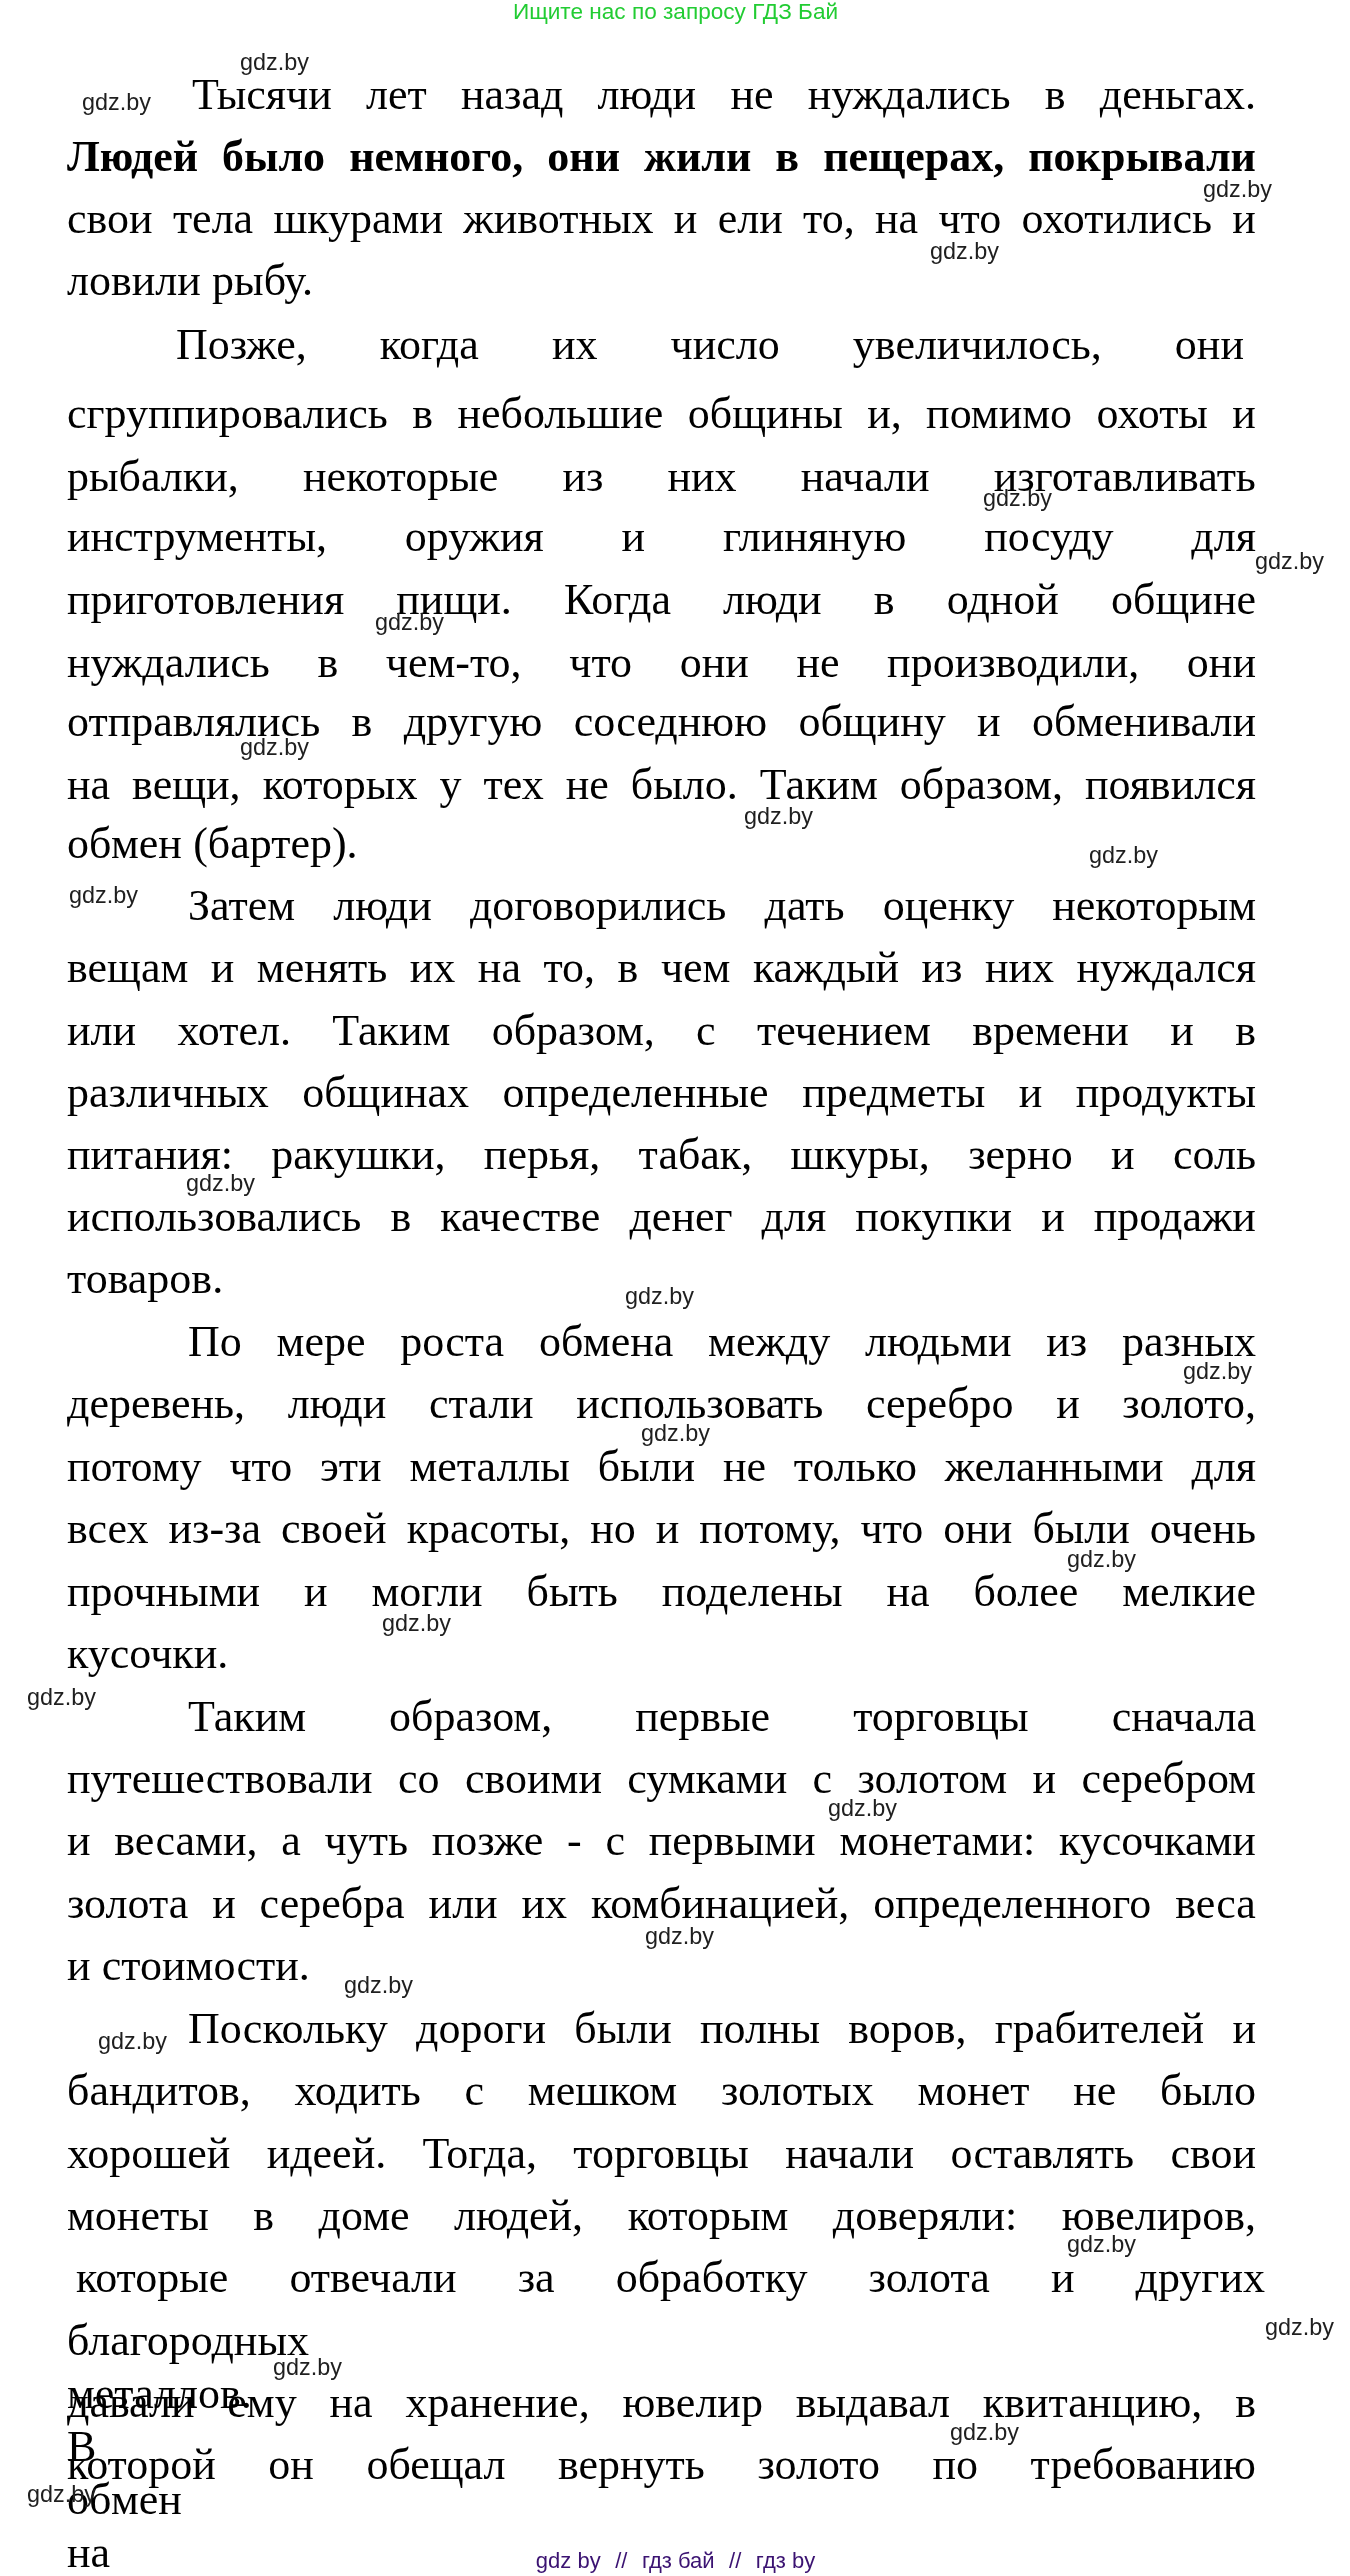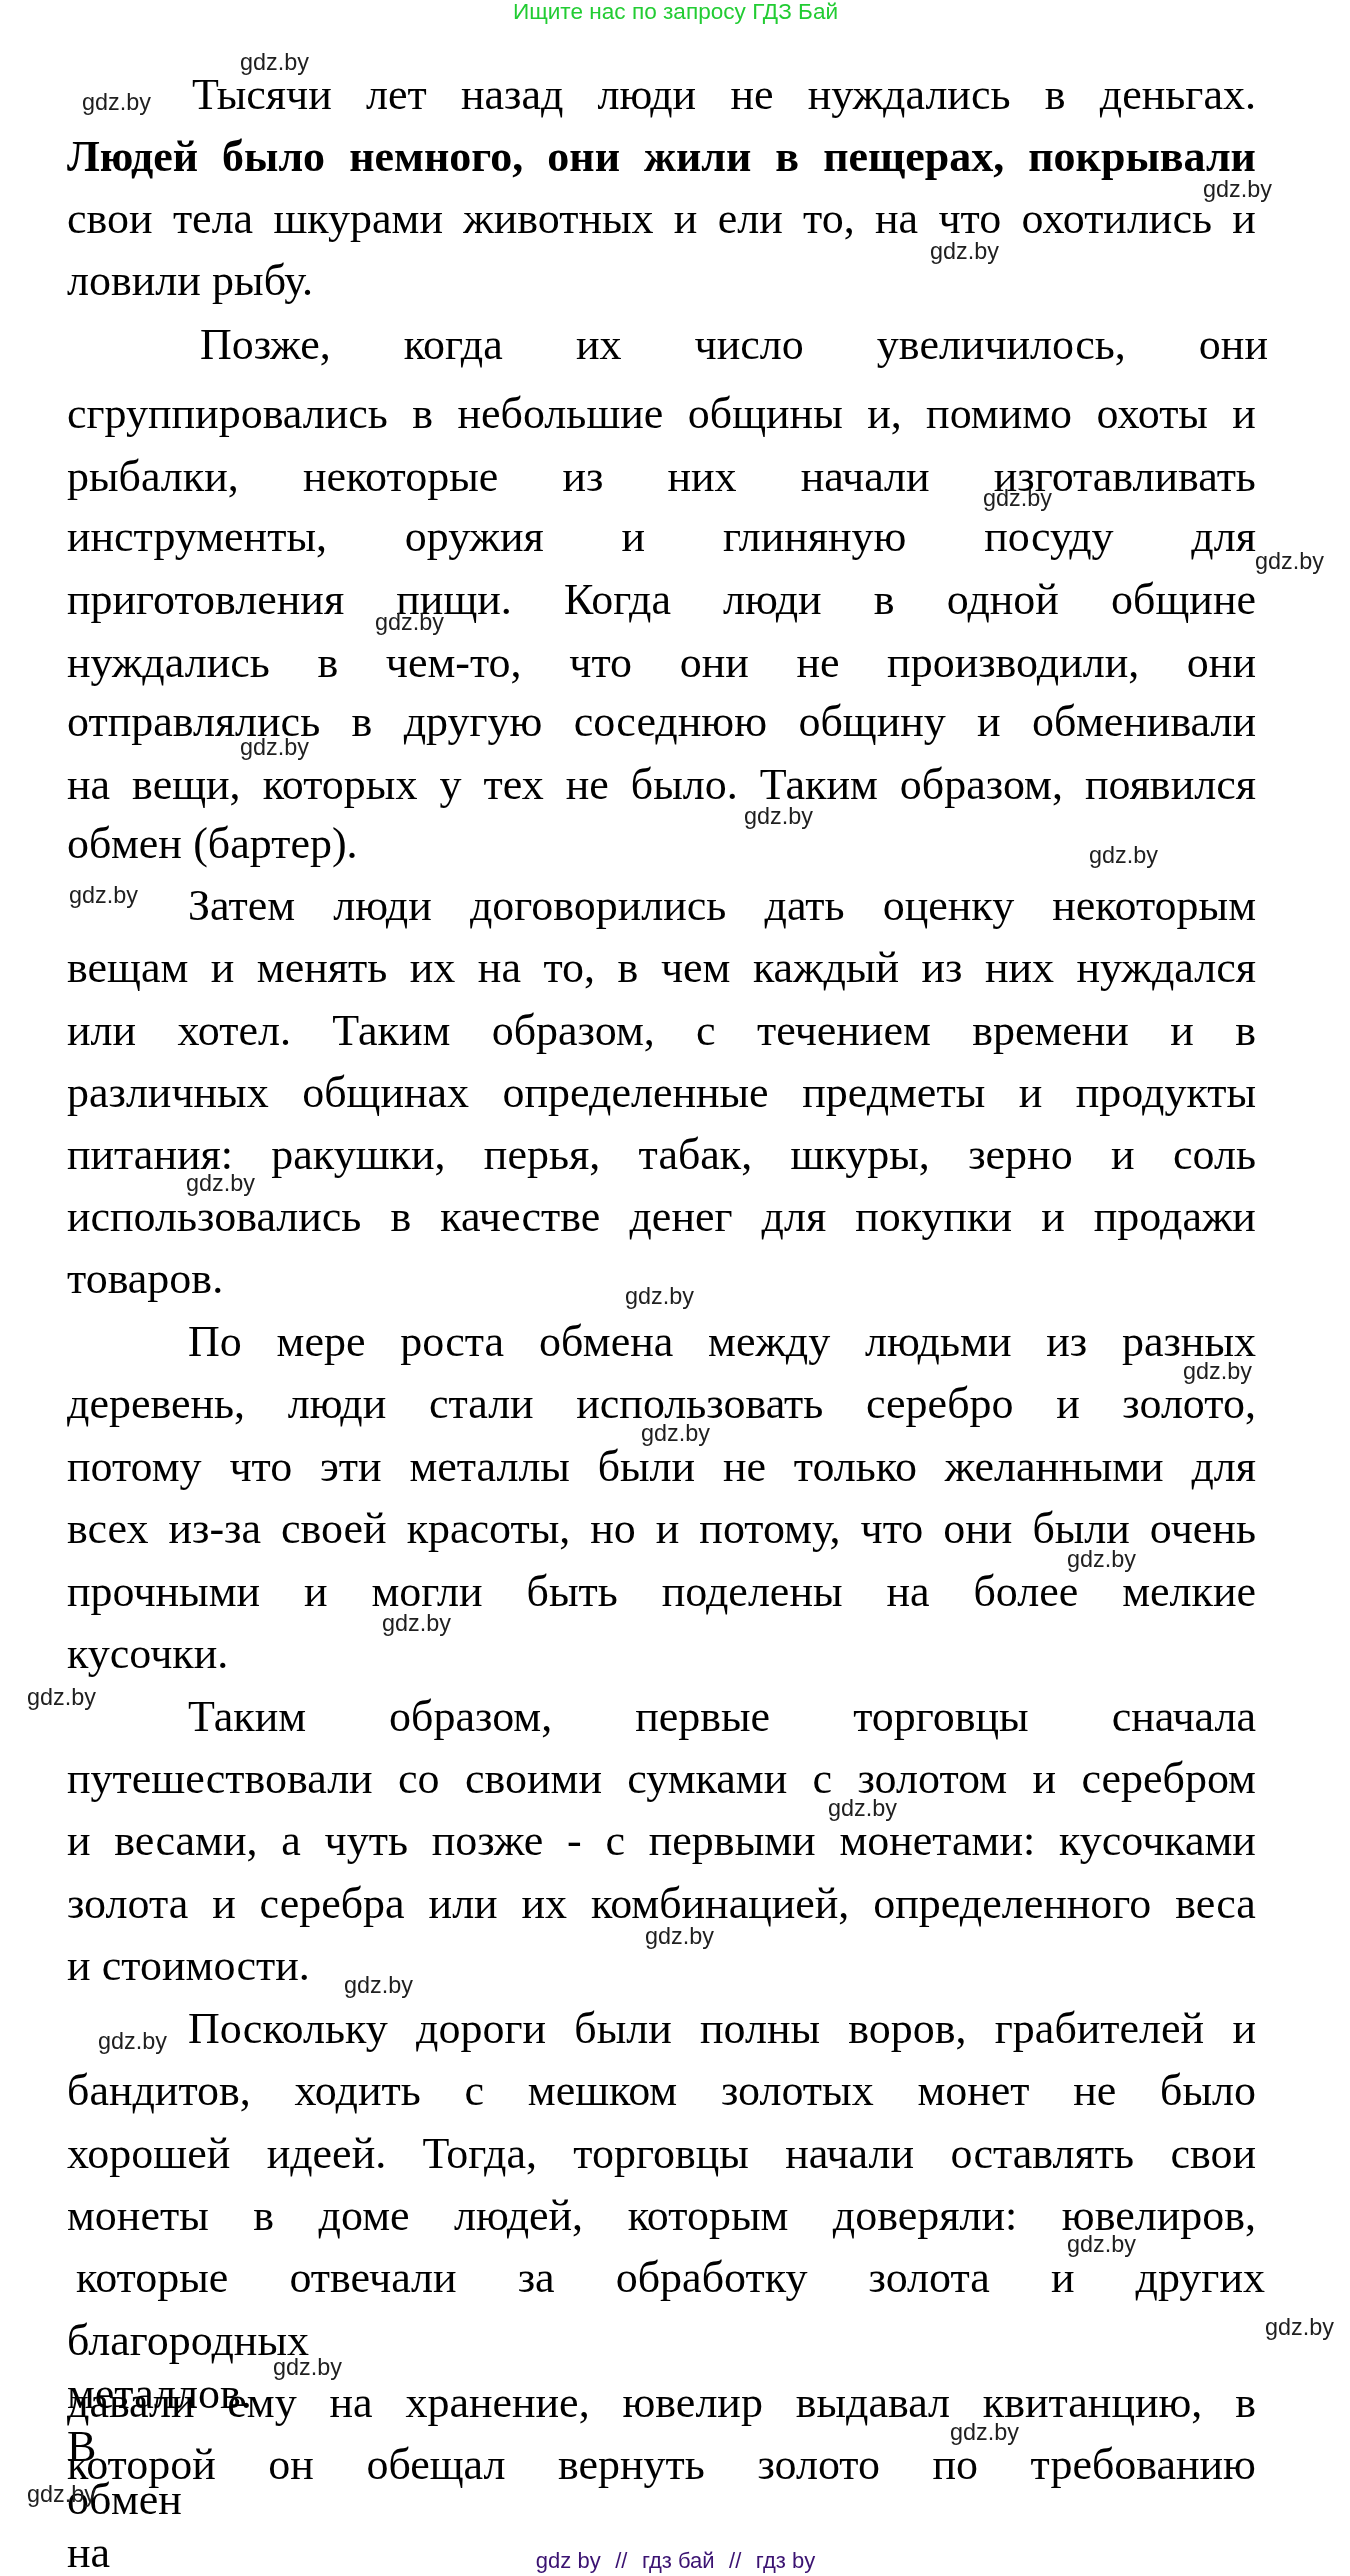--- a/index.html
+++ b/index.html
@@ -128,21 +128,21 @@
       <span class="word">то,</span>
       <span class="word">на</span>
       <span class="word">что</span>
       <span class="word">охотились</span>
       <span class="word">и</span>
     </div>
     <div class="line left" style="top: 254px; left: 67px; width: 1189px;">
       <span class="word">ловили</span>
       <span class="word">рыбу.</span>
     </div>
-    <div class="line justify" style="top: 318px; left: 200px; width: 1068px;">
+    <div class="line justify" style="top: 318px; left: 176px; width: 1068px;">
       <span class="word">Позже,</span>
       <span class="word">когда</span>
       <span class="word">их</span>
       <span class="word">число</span>
       <span class="word">увеличилось,</span>
       <span class="word">они</span>
     </div>
     <div class="line justify" style="top: 387px; left: 67px; width: 1189px;">
       <span class="word">сгруппировались</span>
       <span class="word">в</span>

